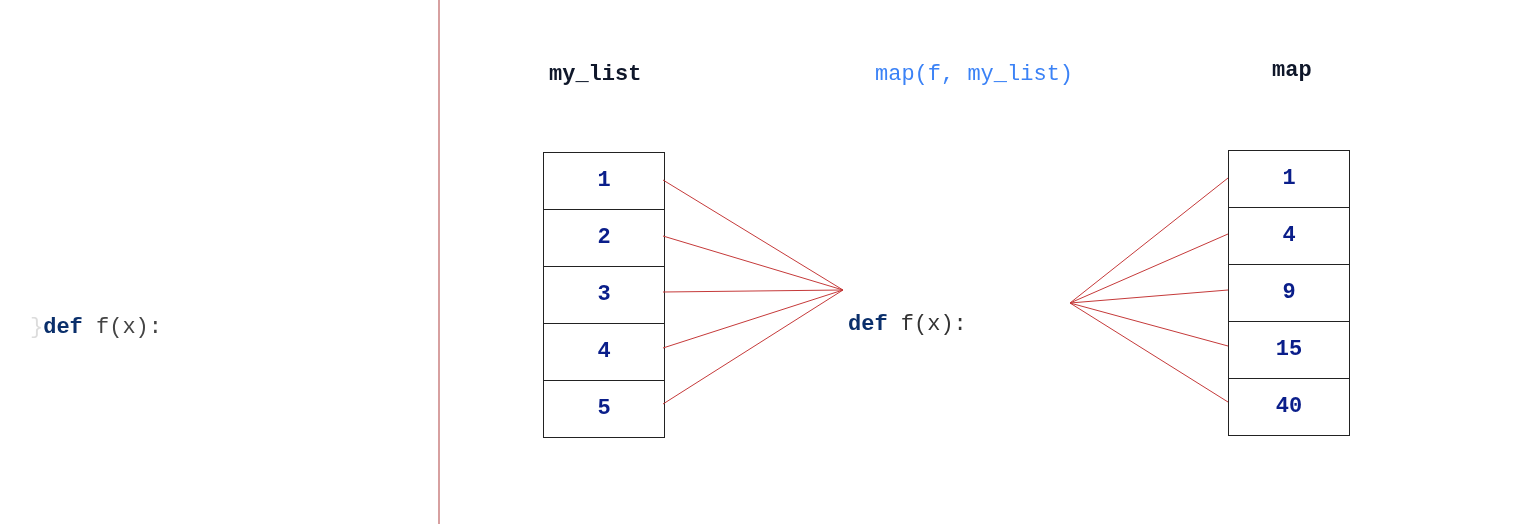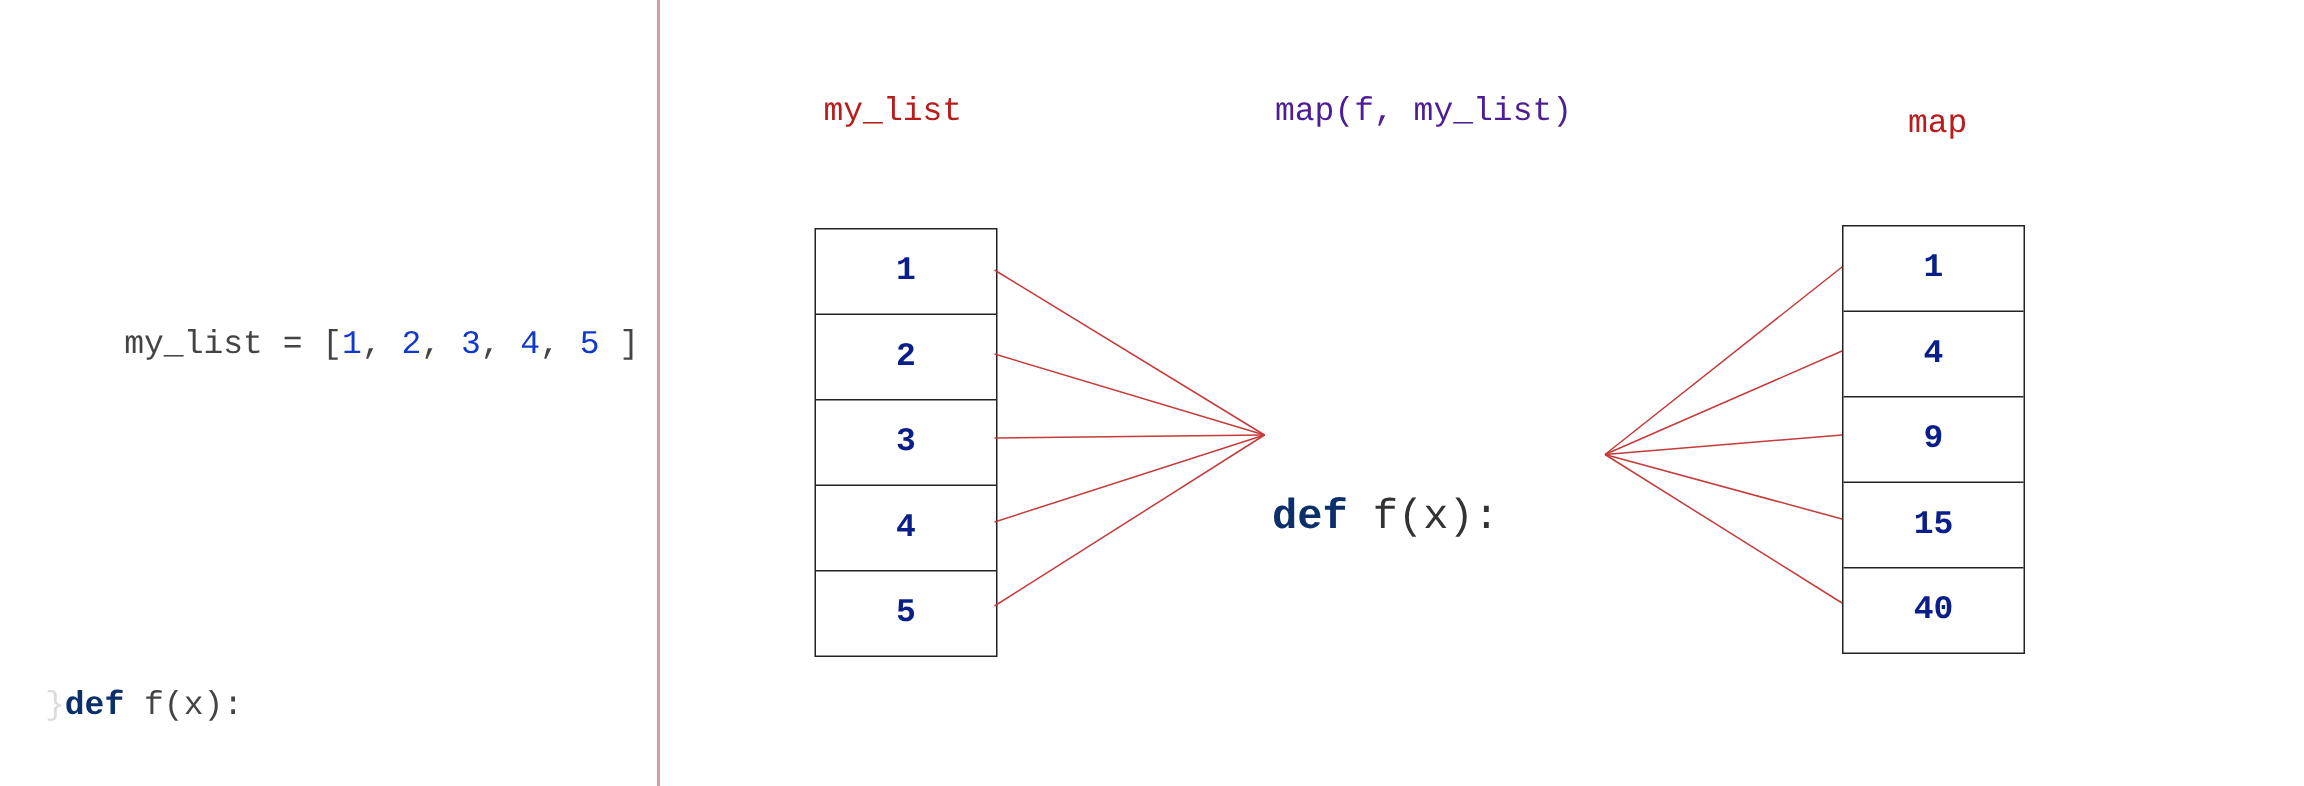--- a/index.html
+++ b/index.html
@@ -31,72 +31,69 @@
   }
   .kw    { color: #0a2f6b; font-weight: bold; }                     
   .num   { color: #1138cc; }                     
   .txt   { color: #444; }
   .faint-brace { color: #dcdcdc; }
   .label {
     position: absolute;
     font-family: "Courier New", monospace;
     font-size: 22px;
   }
-  .label.red { color: #b91c1c; font-weight: normal; }
-  .label.blue { color: #4c1d95; }
+  .label.red { color: #0f172a; font-weight: bold; }
+  .label.blue { color: #3b82f6; margin-left: 25px; }
   .box-col {
     position: absolute;
     border: 1px solid #222;
     width: 120px;
   }
   .cell {
     border-bottom: 1px solid #222;
     height: 56px;
     line-height: 56px;
     text-align: center;
     font-size: 22px;
     color: #0a1e8a;
     font-weight: bold;
     font-family: "Courier New", monospace;
   }
   .cell:last-child { border-bottom: none; }
   .fn-block {
     position: absolute;
     font-family: "Courier New", monospace;
-    font-size: 28px;
+    font-size: 22px;
     color: #333;
     white-space: pre;
     line-height: 1.45;
   }
   svg.wires {
     position: absolute;
     left: 0; top: 0;
     width: 1536px; height: 524px;
     pointer-events: none;
   }
 </style>
 </head>
 <body>
 
 <div class="divider"></div>
 
 <div class="code-pane">
-  <div>
-    <span class="txt">my_list = [</span><span class="num">1</span><span class="txt">, </span><span class="num">2</span><span class="txt">, </span><span class="num">3</span><span class="txt">, </span><span class="num">4</span><span class="txt">, </span><span class="num">5</span><span class="txt"> ]</span>
-  </div>
   <div style="height:70px"></div>
   <div><span class="faint-brace">}</span><span class="kw">def</span><span class="txt"> f(x):</span></div>
   
   
   
 </div>
 
 <div class="label red" style="left:549px; top:62px;">my_list</div>
 <div class="label blue" style="left:850px; top:62px;">map(f, my_list)</div>
-<div class="label red" style="left:1272px; top:70px;">map</div>
+<div class="label red" style="left:1272px; top:58px;">map</div>
 
 <div class="box-col" id="left-box" style="left:543px; top:152px;">
   <div class="cell">1</div>
   <div class="cell">2</div>
   <div class="cell">3</div>
   <div class="cell">4</div>
   <div class="cell">5</div>
 </div>
 
 <div class="box-col" id="right-box" style="left:1228px; top:150px;">

